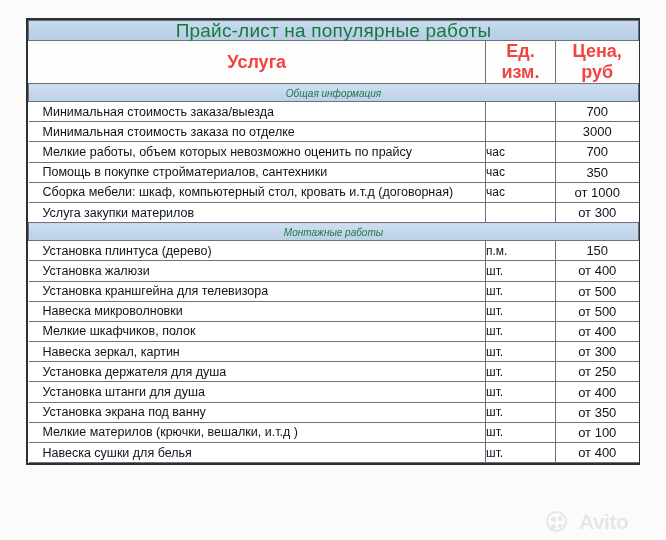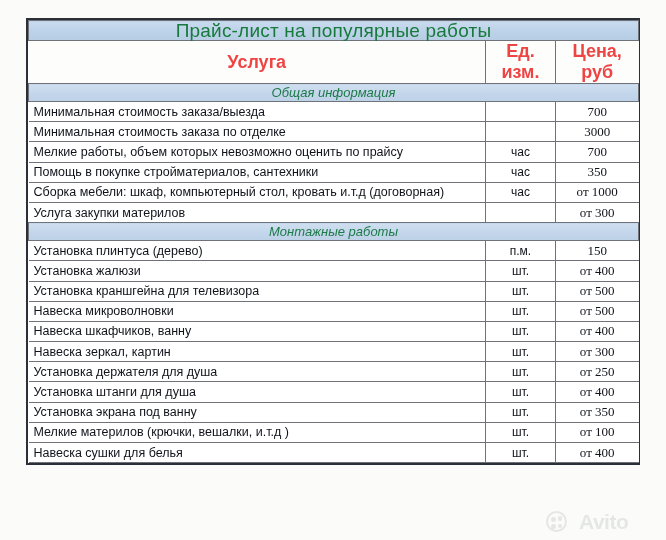--- a/index.html
+++ b/index.html
@@ -81,46 +81,45 @@
   .section-row td {
     height: 18px;
     background: linear-gradient(180deg, #cfdff0 0%, #c2d5ea 60%, #bdd1e7 100%);
     text-align: center;
     vertical-align: middle;
     border-left: none;
     border-right: none;
   }
   .section-text {
     font-style: italic;
-    font-size: 13px;
+    font-size: 10px;
     color: #1d7a48;
   }
 
   .data-row td {
     height: 20.2px;
     vertical-align: middle;
     background: #ffffff;
   }
   .data-row td.c-service {
     text-align: left;
-    padding-left: 5px;
+    padding-left: 14px;
     border-left: none;
     font-size: 12.5px;
     white-space: nowrap;
     overflow: hidden;
   }
   .data-row td.c-unit {
-    text-align: center;
+    text-align: left;
     font-size: 12px;
   }
   .data-row td.c-price {
     text-align: center;
     font-size: 13px;
     border-right: none;
-    font-family: Liberation Serif, serif;
   }
 
   
   #avito-watermark {
     position: absolute;
     left: 546px;
     top: 506px;
     width: 110px;
     height: 26px;
     display: flex;
@@ -227,21 +226,21 @@
           <td class="c-service">Установка краншгейна для телевизора</td>
           <td class="c-unit">шт.</td>
           <td class="c-price">от 500</td>
         </tr>
         <tr class="data-row">
           <td class="c-service">Навеска микроволновки</td>
           <td class="c-unit">шт.</td>
           <td class="c-price">от 500</td>
         </tr>
         <tr class="data-row">
-          <td class="c-service">Навеска шкафчиков, ванну</td>
+          <td class="c-service">Мелкие шкафчиков, полок</td>
           <td class="c-unit">шт.</td>
           <td class="c-price">от 400</td>
         </tr>
         <tr class="data-row">
           <td class="c-service">Навеска зеркал, картин</td>
           <td class="c-unit">шт.</td>
           <td class="c-price">от 300</td>
         </tr>
         <tr class="data-row">
           <td class="c-service">Установка держателя для душа</td>

